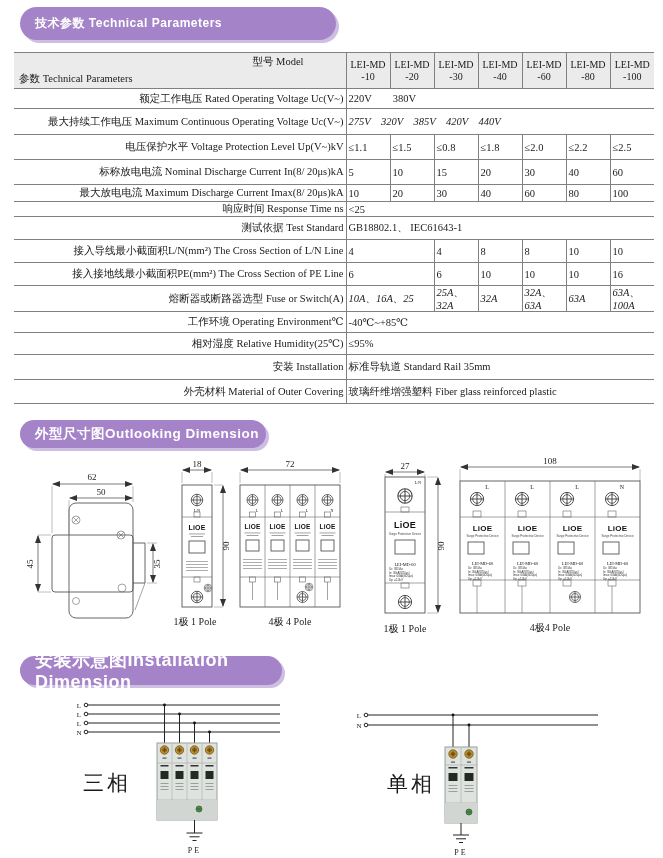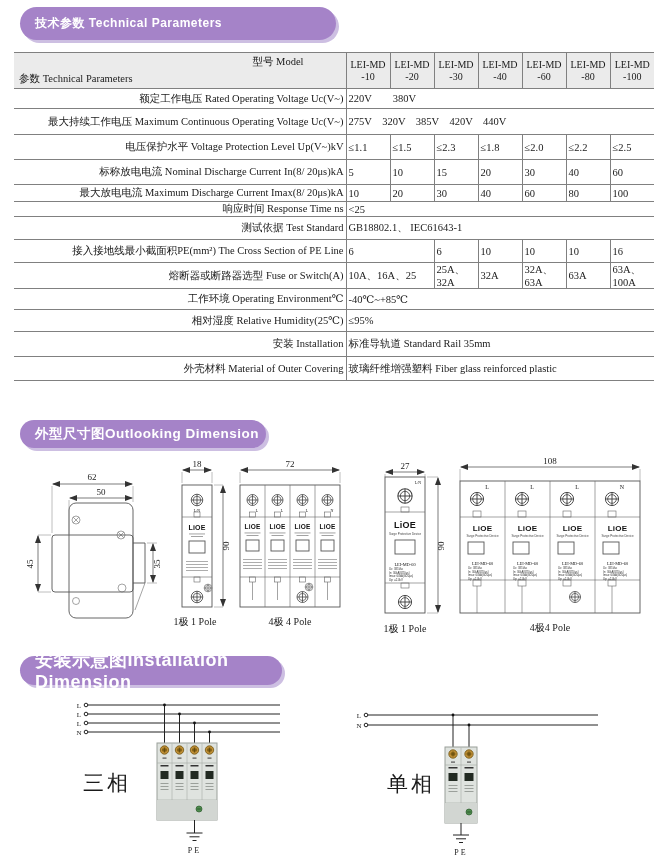--- a/index.html
+++ b/index.html
@@ -20,21 +20,21 @@
   table.params thead th{background:#ebebeb;border-top:1px solid #808080;border-bottom:1px solid #808080;
                font-size:10px;line-height:1.15;text-align:center;white-space:pre-line;}
   table.params thead th.mh{border-left:1px solid #808080;}
   th.corner{position:relative;background:#ebebeb;
      background-image:linear-gradient(to bottom right,transparent 49.6%,#9a9a9a 49.6%,#9a9a9a 50.45%,transparent 50.45%);}
   th.corner .c-top{position:absolute;top:3px;right:42px;font-size:10.5px;}
   th.corner .c-bot{position:absolute;bottom:3px;left:5px;font-size:10.5px;}
   table.params tbody td{border-top:1px solid #808080;font-size:10.5px;}
   td.lbl{text-align:right;padding-left:4px;margin-left:12px;}
   td.val{border-left:1px solid #808080;}
-  td.sm{font-size:8.5px;}
+  td.sm{font-size:8.5px;font-style:italic;}
   
   svg{position:absolute;overflow:visible;}
   .ln{stroke:#555;stroke-width:.9;fill:none;}
   .mod{stroke:#555;stroke-width:.9;fill:#fff;}
   .thin{stroke:#666;stroke-width:.6;fill:none;}
   .dim{stroke:#444;stroke-width:.7;fill:none;marker-start:url(#arr);marker-end:url(#arr);}
   .ext{stroke:#888;stroke-width:.55;fill:none;}
   .dimtxt{font:9px "Liberation Serif",serif;fill:#222;text-anchor:middle;}
   .cap{font:10px "Liberation Serif",serif;fill:#222;text-anchor:middle;}
   .brand{font:bold 7px "Liberation Sans",sans-serif;fill:#111;text-anchor:middle;letter-spacing:.2px;}
@@ -121,21 +121,21 @@
           <td class="val" colspan="7">220V　　380V</td>
         </tr>
       <tr style="height:26px">
           <td class="lbl">最大持续工作电压 Maximum Continuous Operating Voltage Uc(V~)</td>
           <td class="val sm" colspan="7">275V　320V　385V　420V　440V</td>
         </tr>
       <tr style="height:25px">
           <td class="lbl">电压保护水平 Voltage Protection Level Up(V~)kV</td>
           <td class="val">≤1.1</td>
           <td class="val">≤1.5</td>
-          <td class="val">≤2.3</td>
+          <td class="val">≤0.8</td>
           <td class="val">≤1.8</td>
           <td class="val">≤2.0</td>
           <td class="val">≤2.2</td>
           <td class="val">≤2.5</td>
         </tr>
       <tr style="height:25px">
           <td class="lbl">标称放电电流 Nominal Discharge Current In(8/ 20μs)kA</td>
           <td class="val">5</td>
           <td class="val">10</td>
           <td class="val">15</td>
@@ -154,20 +154,29 @@
           <td class="val">80</td>
           <td class="val">100</td>
         </tr>
       <tr style="height:15px">
           <td class="lbl">响应时间 Response Time ns</td>
           <td class="val" colspan="7">&lt;25</td>
         </tr>
       <tr style="height:23px">
           <td class="lbl">测试依据 Test Standard</td>
           <td class="val" colspan="7">GB18802.1、 IEC61643-1</td>
+        </tr>
+      <tr style="height:23px">
+          <td class="lbl">接入导线最小截面积L/N(mm²) The Cross Section of L/N Line</td>
+          <td class="val" colspan="2">4</td>
+          <td class="val">4</td>
+          <td class="val">8</td>
+          <td class="val">8</td>
+          <td class="val">10</td>
+          <td class="val">10</td>
         </tr>
       <tr style="height:23px">
           <td class="lbl">接入接地线最小截面积PE(mm²) The Cross Section of PE Line</td>
           <td class="val" colspan="2">6</td>
           <td class="val">6</td>
           <td class="val">10</td>
           <td class="val">10</td>
           <td class="val">10</td>
           <td class="val">16</td>
         </tr>

